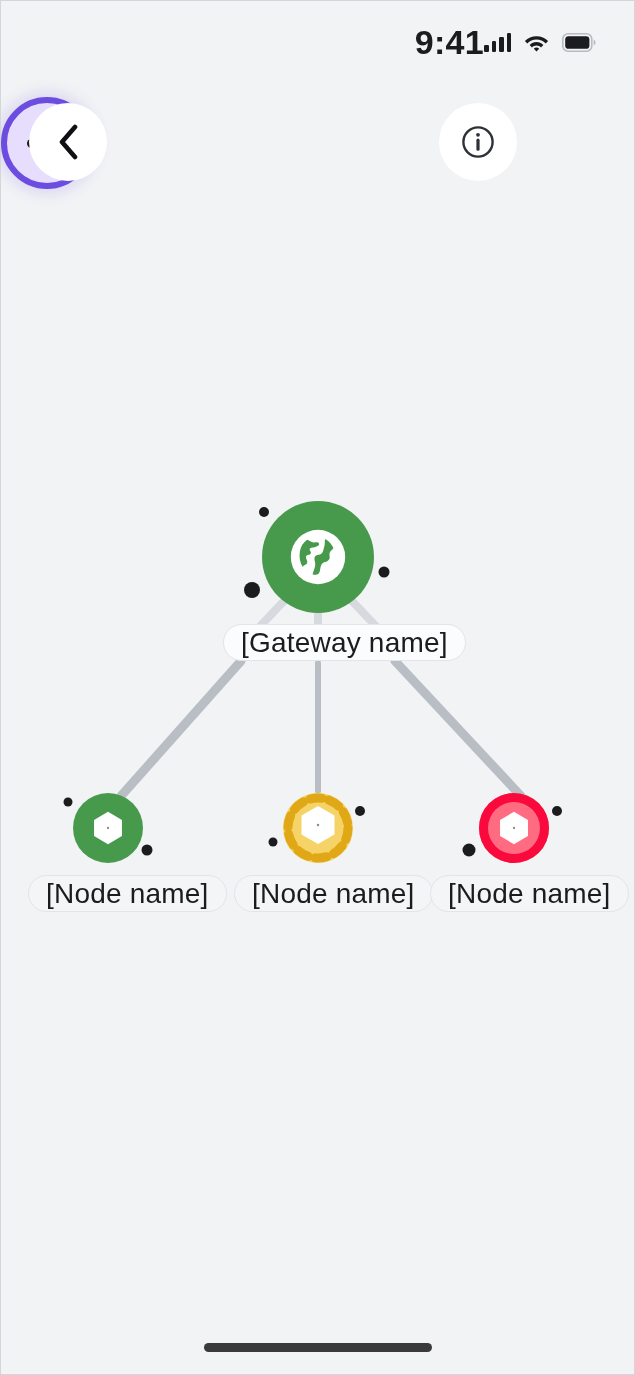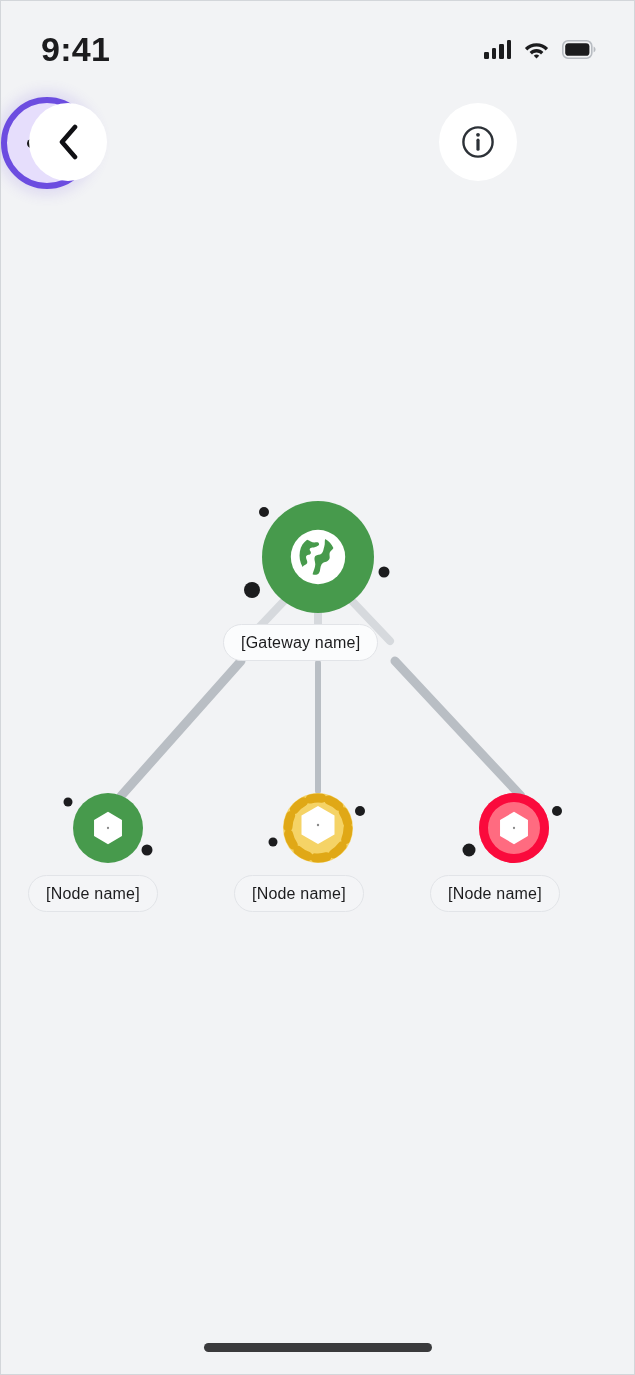--- a/index.html
+++ b/index.html
@@ -9,22 +9,22 @@
   }
   body {
     background:#f2f3f5;
     position:relative;
     overflow:hidden;
     border:1px solid #d3d6da;
   }
 
   
   #status-bar{
-    position:absolute; top:12px; left:0; width:100%; height:72px;
-    display:flex; align-items:center; justify-content:space-between;
+    position:absolute; top:5px; left:0; width:100%; height:72px;
+    display:flex; align-items:center; justify-content:flex-end;
     padding:0 38px 0 40px;
   }
   #status-time{
     font-size:34px; font-weight:600; color:#1c1c1e; letter-spacing:.3px;
   }
   #status-icons{ display:flex; align-items:center; gap:13px; }
   .bars{ display:flex; align-items:flex-end; gap:3px; height:20px; }
   .bars i{ display:block; width:4.5px; background:#1c1c1e; border-radius:1.2px; }
   .bars i:nth-child(1){ height:7px; }
   .bars i:nth-child(2){ height:11px; }
@@ -87,21 +87,21 @@
   .hex-dot{ fill:#8a8a8a; }
 
   
   .pill{
     position:absolute;
     display:flex; align-items:center; justify-content:center;
     height:37px; padding:0 17px;
     border-radius:19px;
     border:1.5px solid #e2e4e8;
     background:#fafbfc;
-    font-size:16px; color:#1c1c1e; letter-spacing:.2px;
+    font-size:28px; color:#1c1c1e; letter-spacing:.2px;
     white-space:nowrap; cursor:pointer;
   }
   #gateway-label{ left:222px; top:623px; background:#fbfcfd; }
   #label-1{ left:27px; top:874px; background:#f4f5f7; }
   #label-2{ left:233px; top:874px; background:#f4f5f7; }
   #label-3{ left:429px; top:874px; background:#f4f5f7; }
 
   
   #home-indicator{
     position:absolute; bottom:22px; left:50%; transform:translateX(-50%);

